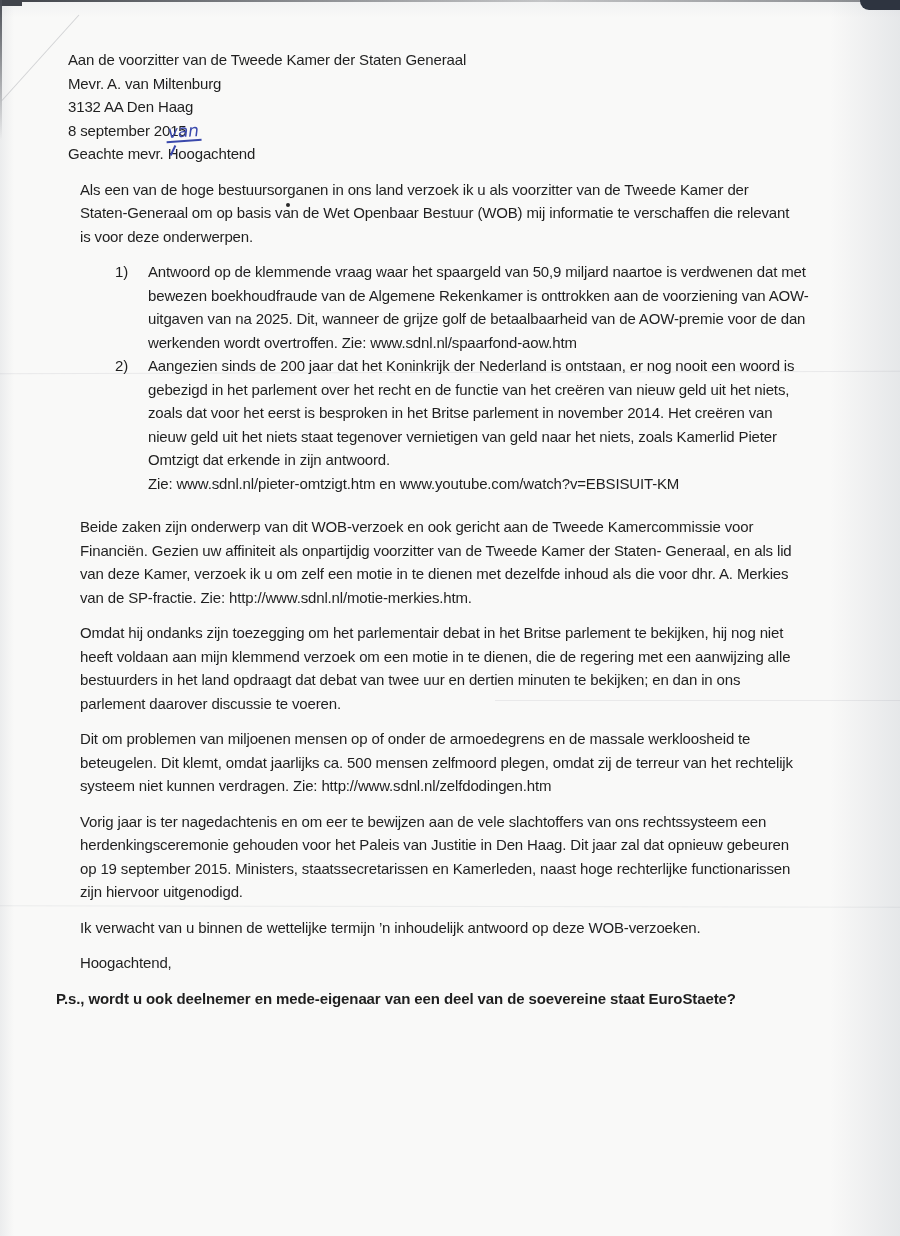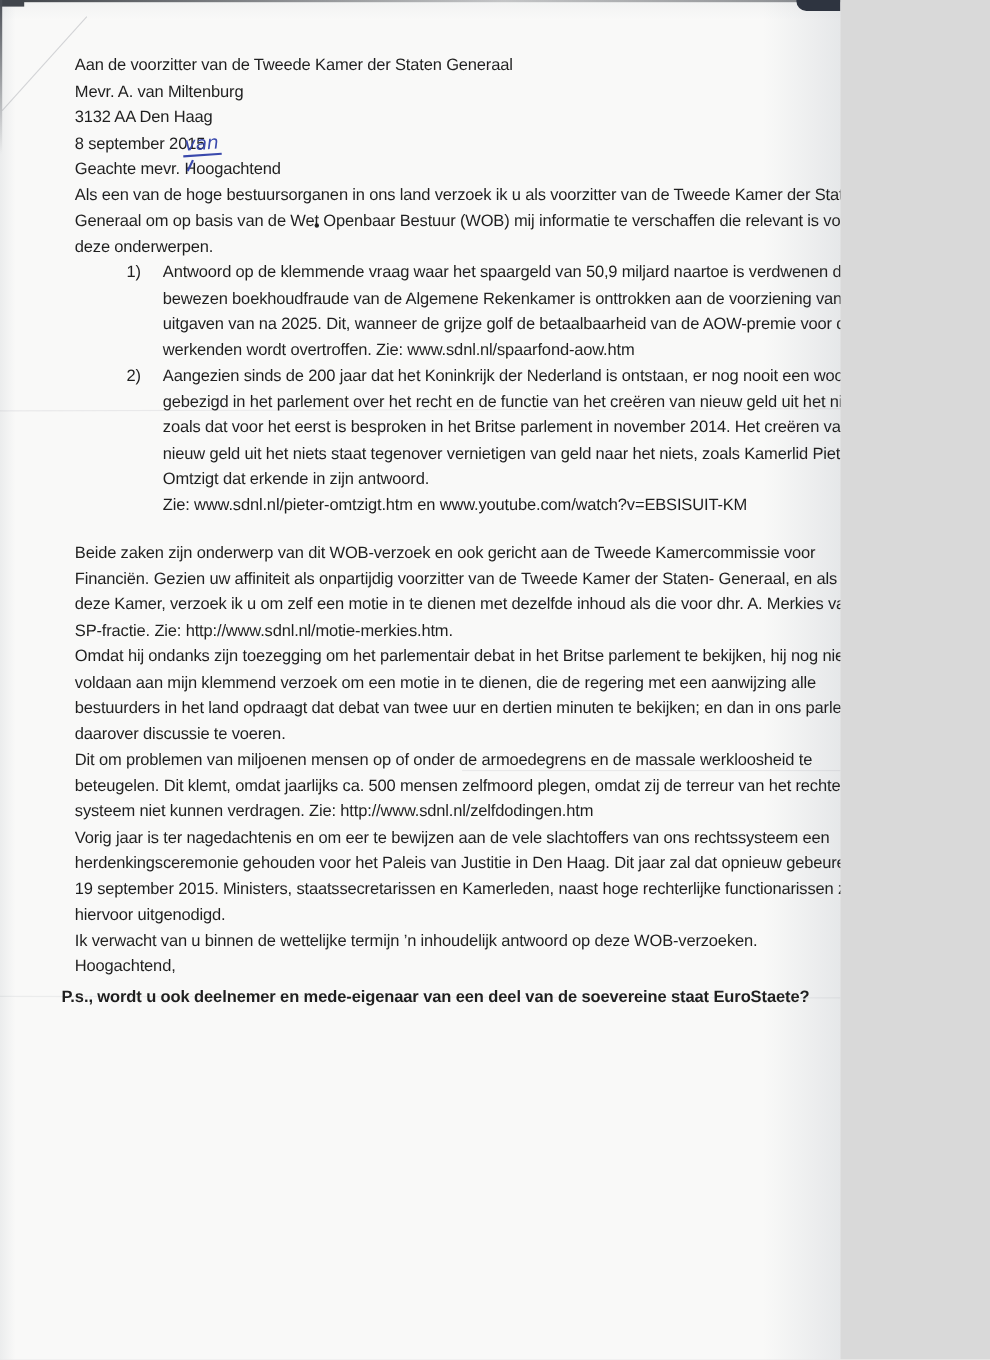--- a/index.html
+++ b/index.html
@@ -2,21 +2,21 @@
 <html><head>
 <meta charset="utf-8">
 <style>
   html,body { margin:0; padding:0; }
   body {
     width:900px; height:1236px;
     background:#d9d9d9;
     font-family:"Liberation Sans", sans-serif;
   }
   .paper {
-    position:relative; width:764px; height:1236px; overflow:hidden;
+    position:relative; width:900px; height:1236px; overflow:hidden;
     background:
       linear-gradient(90deg, rgba(150,158,170,0.14) 0px, rgba(255,255,255,0) 14px),
       linear-gradient(270deg, rgba(160,168,180,0.22) 0px, rgba(255,255,255,0) 70px),
       linear-gradient(180deg, rgba(170,176,186,0.10) 0px, rgba(255,255,255,0) 18px),
       #f9f9f8;
     color:#1f1f1f;
   }
   
   .edge-top      { position:absolute; top:0; left:0; width:100%; height:2px; background:linear-gradient(90deg,#3c4046 0%, rgba(60,64,70,.55) 35%, rgba(60,64,70,.25) 60%, rgba(60,64,70,.6) 100%); }
   .corner-tr     { position:absolute; top:0; right:0; width:40px; height:10px; background:#2e3440; border-bottom-left-radius:9px; }
@@ -36,21 +36,21 @@
   .salutation { position:relative; }
   .hw-insert {
     position:absolute; left:98px; top:-19px;
     font-family:"DejaVu Sans", cursive, sans-serif;
     font-style:italic; font-size:17px; line-height:17px;
     color:#3a49ac; border-bottom:2px solid #3a49ac;
     transform:rotate(-4deg); padding:0 2px;
   }
   .hw-caret { position:absolute; left:104px; top:3px; width:2px; height:11px; background:#3a49ac; transform:rotate(26deg); }
 
-  p.block { margin:0; }
+  p.block { margin:12px; }
   .m-intro    { margin-top:28px; }
   .m-sec      { margin-top:20px; }
   .m-expect   { margin-top:26px; }
   .m-close    { margin-top:24px; }
 
   .list-item { display:flex; }
   .li-num  { flex:none; width:33px; margin-left:47px; }
   .li-body { flex:1; }
 
   .u { text-underline-offset:2px; }

